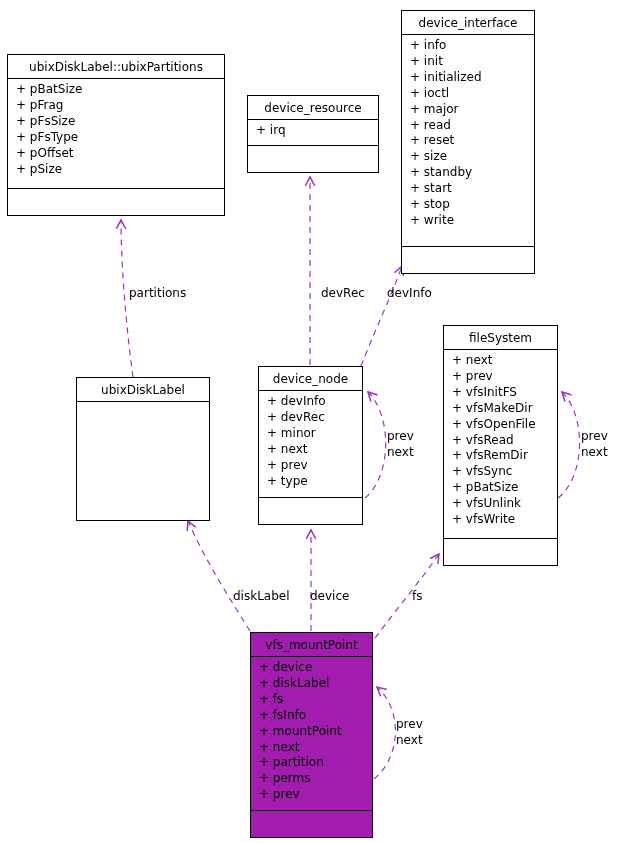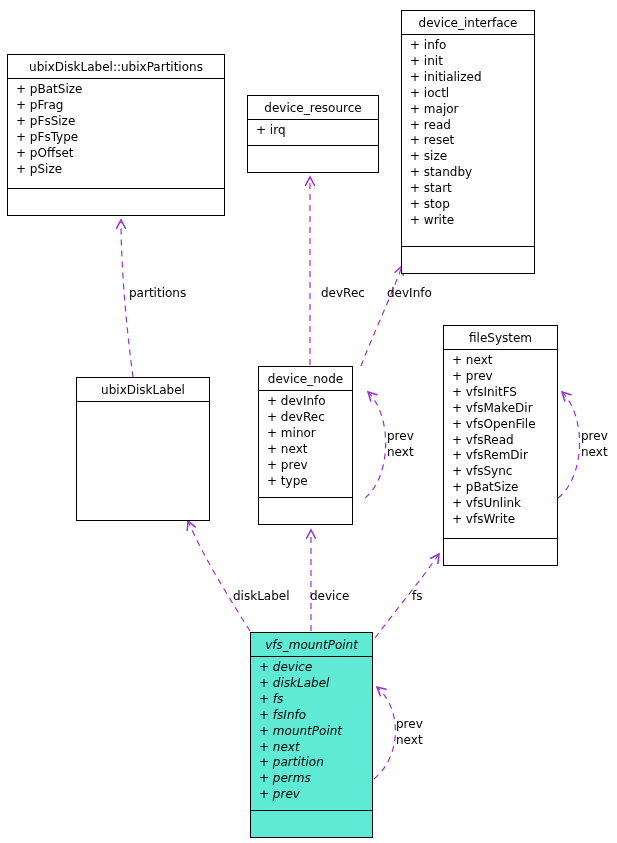--- a/index.html
+++ b/index.html
@@ -20,21 +20,21 @@
     pointer-events: none;
   }
   .node {
     position: absolute;
     display: flex;
     flex-direction: column;
     background: #ffffff;
     border: 1px solid #000000;
     box-sizing: border-box;
   }
-  .node.highlight { background: #5eead4; font-style: italic; }
+  .node.highlight { background: #a21caf; }
   .node .title {
     text-align: center;
     padding: 4px 4px 3px 4px;
     line-height: 16px;
     border-bottom: 1px solid #000000;
     white-space: nowrap;
     overflow: hidden;
   }
   .node .fields {
     flex: 1 1 auto;
@@ -46,21 +46,21 @@
   .node .fields .field { white-space: nowrap; }
   .node .empty-compartment {
     flex: 0 0 26px;
     height: 26px;
   }
   
   #n-ubixpartitions   { left: 7px;   top: 54px;  width: 218px; height: 162px; }
   #n-device-resource  { left: 247px; top: 95px;  width: 132px; height: 78px;  }
   #n-device-interface { left: 401px; top: 10px;  width: 134px; height: 264px; }
   #n-ubixdisklabel    { left: 76px;  top: 377px; width: 134px; height: 144px; }
-  #n-device-node      { left: 258px; top: 366px; width: 95px; height: 159px; }
+  #n-device-node      { left: 258px; top: 366px; width: 105px; height: 159px; }
   #n-filesystem       { left: 443px; top: 325px; width: 115px; height: 241px; }
   #n-vfs-mountpoint   { left: 250px; top: 632px; width: 123px; height: 206px; }
   
   .edge-label {
     position: absolute;
     line-height: 16px;
     white-space: nowrap;
   }
   #lbl-partitions { left: 129px; top: 285px; }
   #lbl-devrec     { left: 309px; top: 285px; margin-left: 12px; }

